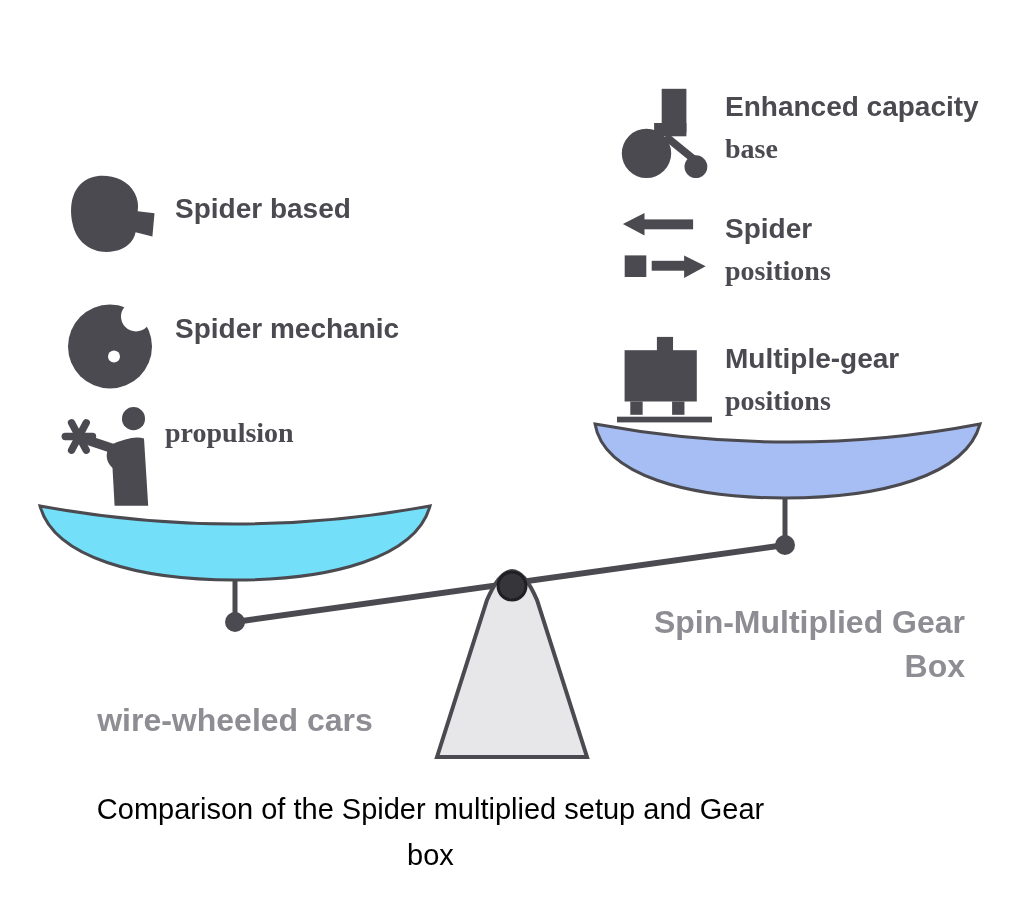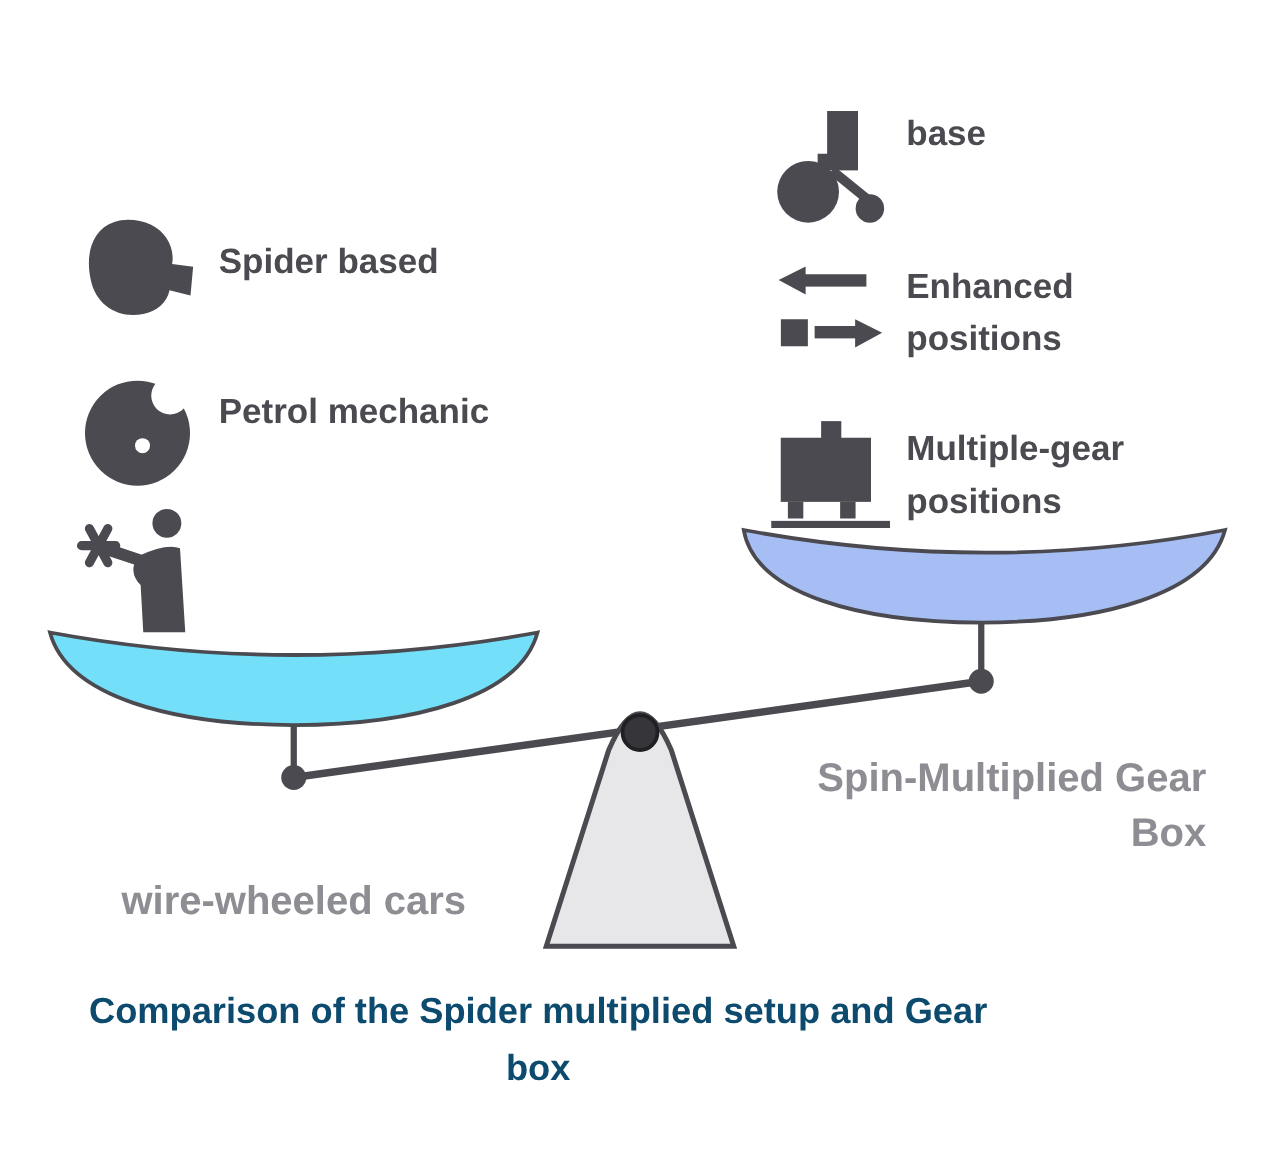--- a/index.html
+++ b/index.html
@@ -4,26 +4,26 @@
 <style>
   html,body{margin:0;padding:0;background:#ffffff;}
   #canvas{
     position:relative;width:1024px;height:921px;background:#ffffff;overflow:hidden;
     font-family:"Liberation Sans",sans-serif;
   }
   .abs{position:absolute;}
   .item-text{
     color:#4A4A50;font-weight:700;font-size:28px;line-height:42px;white-space:nowrap;
   }
-  .item-text .l2{display:block;}
+  .item-text .l2{display:block;font-family:Liberation Serif, serif;}
   .pan-label{
     color:#8D8D93;font-weight:700;font-size:32px;line-height:44px;text-align:center;white-space:nowrap;
   }
   .caption{
-    color:#0c4a6e;font-weight:700;font-size:29px;line-height:46px;text-align:center;width:861px;
+    color:#000000;font-weight:400;font-size:29px;line-height:46px;text-align:center;width:861px;
   }
   svg{display:block;}
 </style>
 </head>
 <body>
 
 <div id="canvas">
 
   <svg class="abs" style="left:0;top:0;" width="1024" height="921" viewBox="0 0 1024 921">
 
@@ -49,57 +49,59 @@
     <span>Spider based</span>
     <span class="l2"></span>
   </div>
 
   <svg class="abs" style="left:62px;top:292px;" width="100" height="105" viewBox="0 0 100 100">
     <circle cx="48" cy="52" r="42" fill="#4A4A50"></circle>
     <circle cx="74" cy="22" r="15" fill="#ffffff"></circle>
     <circle cx="52" cy="62" r="6" fill="#ffffff"></circle>
   </svg>
   <div class="abs item-text" style="left:175px;top:308px;">
-    <span>Petrol mechanic</span>
+    <span>Spider mechanic</span>
     <span class="l2"></span>
   </div>
 
   <svg class="abs" style="left:55px;top:405px;" width="115" height="105" viewBox="0 0 100 100">
     <g stroke="#4A4A50" stroke-width="7" stroke-linecap="round">
       <line x1="5" y1="30" x2="31" y2="30"></line>
       <line x1="11" y1="17" x2="25" y2="43"></line>
       <line x1="25" y1="17" x2="11" y2="43"></line>
     </g>
     <circle cx="70" cy="13" r="11" fill="#4A4A50"></circle>
     <path fill="#4A4A50" d="M48,38 Q70,28 80,32 L84,96 L52,96 L50,60 Q40,50 48,38 Z"></path>
     <line x1="28" y1="34" x2="58" y2="44" stroke="#4A4A50" stroke-width="9" stroke-linecap="round"></line>
   </svg>
   <div class="abs item-text" style="left:165px;top:412px;">
+    <span class="l2">propulsion</span>
   </div>
 
   <svg class="abs" style="left:618px;top:80px;" width="95" height="105" viewBox="0 0 100 100">
     <rect x="46" y="4" width="26" height="46" fill="#4A4A50"></rect>
     <rect x="38" y="40" width="34" height="14" fill="#4A4A50"></rect>
     <circle cx="30" cy="72" r="26" fill="#4A4A50"></circle>
     <circle cx="82" cy="86" r="12" fill="#4A4A50"></circle>
     <line x1="50" y1="54" x2="82" y2="80" stroke="#4A4A50" stroke-width="8"></line>
   </svg>
   <div class="abs item-text" style="left:725px;top:86px;">
+    <span>Enhanced capacity</span>
     <span class="l2">base</span>
   </div>
 
   <svg class="abs" style="left:615px;top:205px;" width="95" height="90" viewBox="0 0 100 100">
     <rect x="28" y="16" width="56" height="11" fill="#4A4A50"></rect>
     <polygon points="30,9 30,34 6,21" fill="#4A4A50"></polygon>
     <rect x="8" y="56" width="24" height="24" fill="#4A4A50"></rect>
     <rect x="38" y="62" width="38" height="11" fill="#4A4A50"></rect>
     <polygon points="74,56 74,81 98,68" fill="#4A4A50"></polygon>
   </svg>
   <div class="abs item-text" style="left:725px;top:208px;">
-    <span>Enhanced</span>
+    <span>Spider</span>
     <span class="l2">positions</span>
   </div>
 
   <svg class="abs" style="left:612px;top:335px;" width="105" height="95" viewBox="0 0 100 100">
     <rect x="42" y="2" width="17" height="18" fill="#4A4A50"></rect>
     <rect x="8" y="16" width="76" height="54" fill="#4A4A50"></rect>
     <rect x="14" y="70" width="13" height="14" fill="#4A4A50"></rect>
     <rect x="58" y="70" width="13" height="14" fill="#4A4A50"></rect>
     <rect x="0" y="86" width="100" height="6" fill="#4A4A50"></rect>
   </svg>

